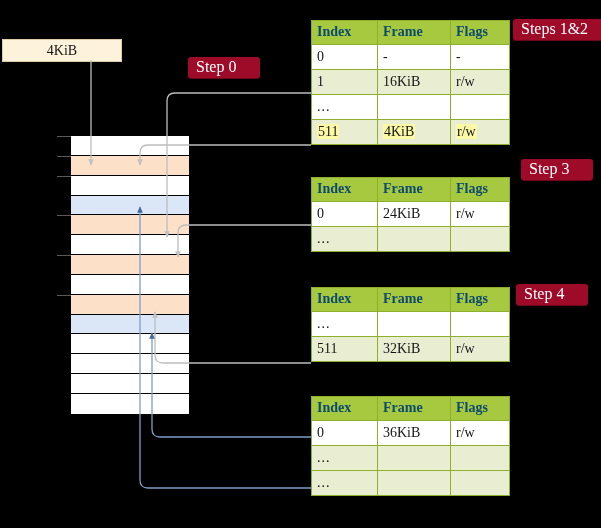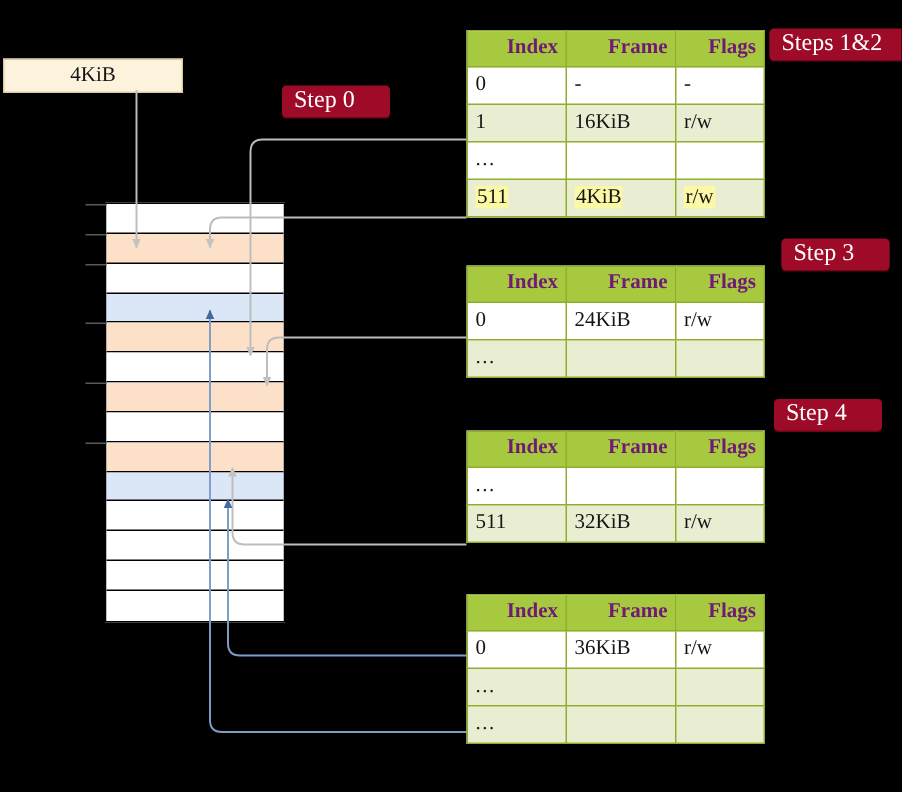--- a/index.html
+++ b/index.html
@@ -65,23 +65,23 @@
   .ptable{
     position:absolute;
     border-collapse:collapse;
     background:#ffffff;
     font-size:14px;
     color:#141414;
     border:1px solid #8fae2c;
   }
   .ptable th{
     background:#a6c93f;
-    color:#701a75;
+    color:#0c4a6e;
     font-weight:bold;
-    text-align:right;
+    text-align:left;
     padding:2px 5px 3px 5px;
     border:1px solid #8fae2c;
     border-top:none;
     font-size:14px;
     line-height:18px;
   }
   .ptable td{
     padding:2px 5px 3px 5px;
     border:1px solid #8fae2c;
     line-height:19px;
@@ -99,21 +99,21 @@
   
   svg.wires{position:absolute;left:0;top:0;width:601px;height:528px;
             pointer-events:none;overflow:visible;}
 </style>
 </head>
 <body>
 
 <div class="badge" style="left:188px;top:57px;">Step 0</div>
 <div class="badge" style="left:513px;top:19px;">Steps 1&amp;2</div>
 <div class="badge" style="left:521px;top:159px;">Step 3</div>
-<div class="badge" style="left:516px;top:266px;text-align:right;">Step 4</div>
+<div class="badge" style="left:516px;top:284px;text-align:right;">Step 4</div>
 
 <div class="kib-box">4KiB</div>
 
 <div class="memcol" id="memcol">
     <div class="memrow" style="height: 19.8571px;"></div>
     <div class="memrow peach" style="height: 19.8571px;"></div>
     <div class="memrow" style="height: 19.8571px;"></div>
     <div class="memrow blue" style="height: 19.8571px;"></div>
     <div class="memrow peach" style="height: 19.8571px;"></div>
     <div class="memrow" style="height: 19.8571px;"></div>

